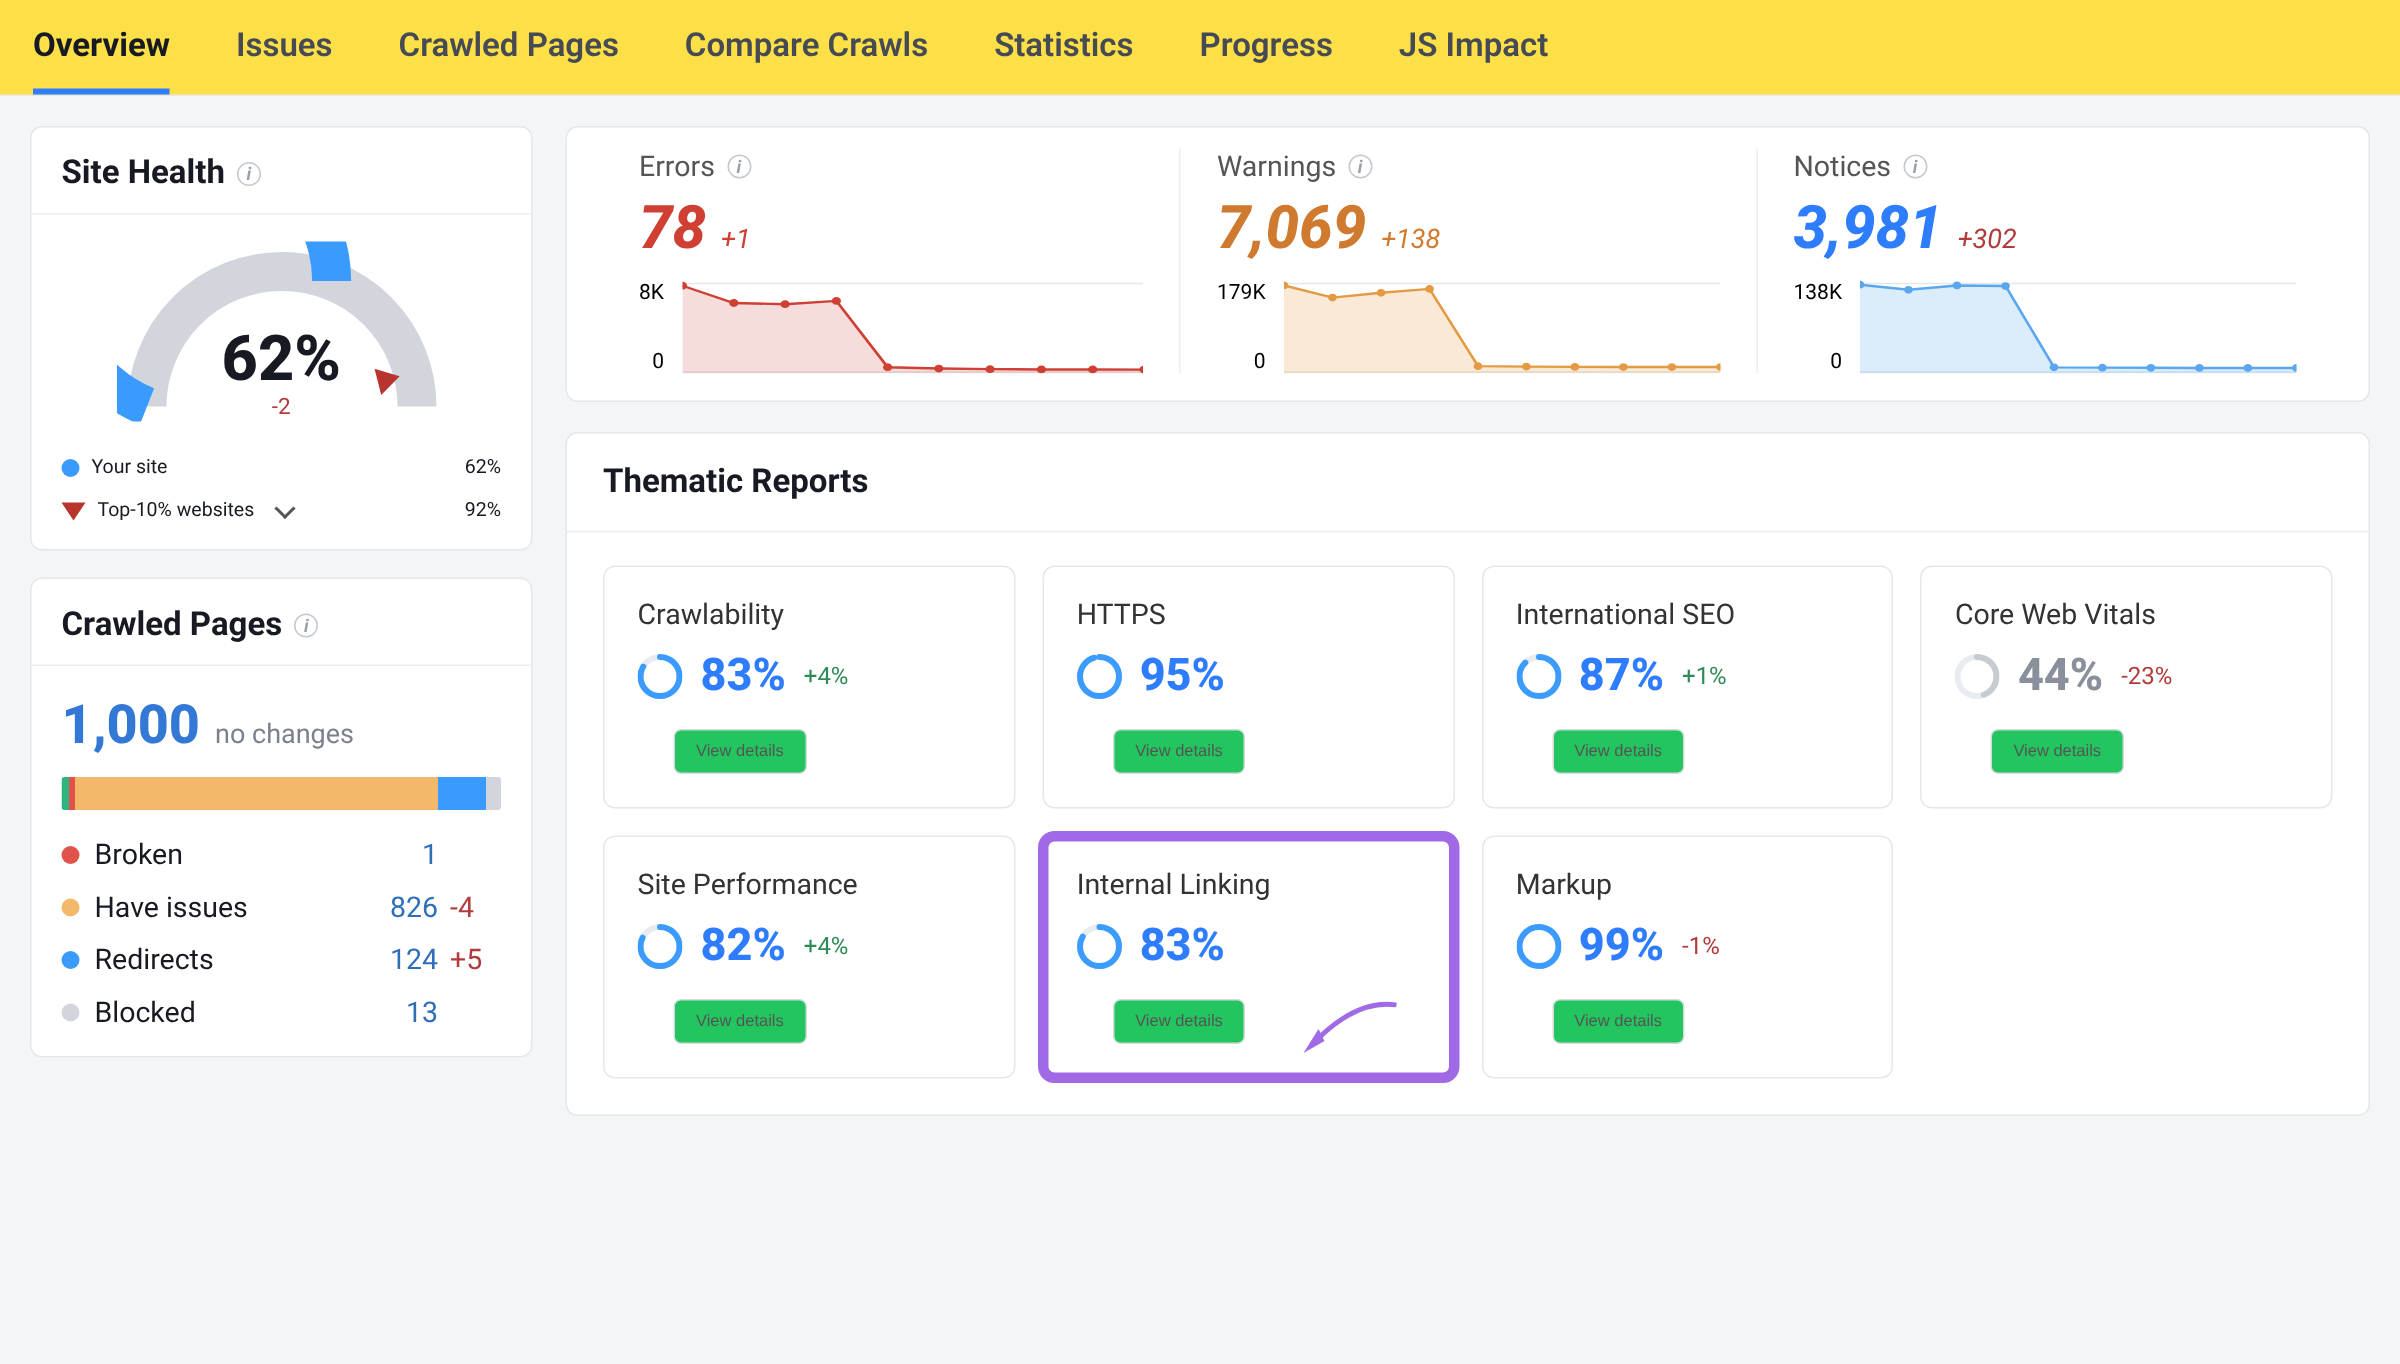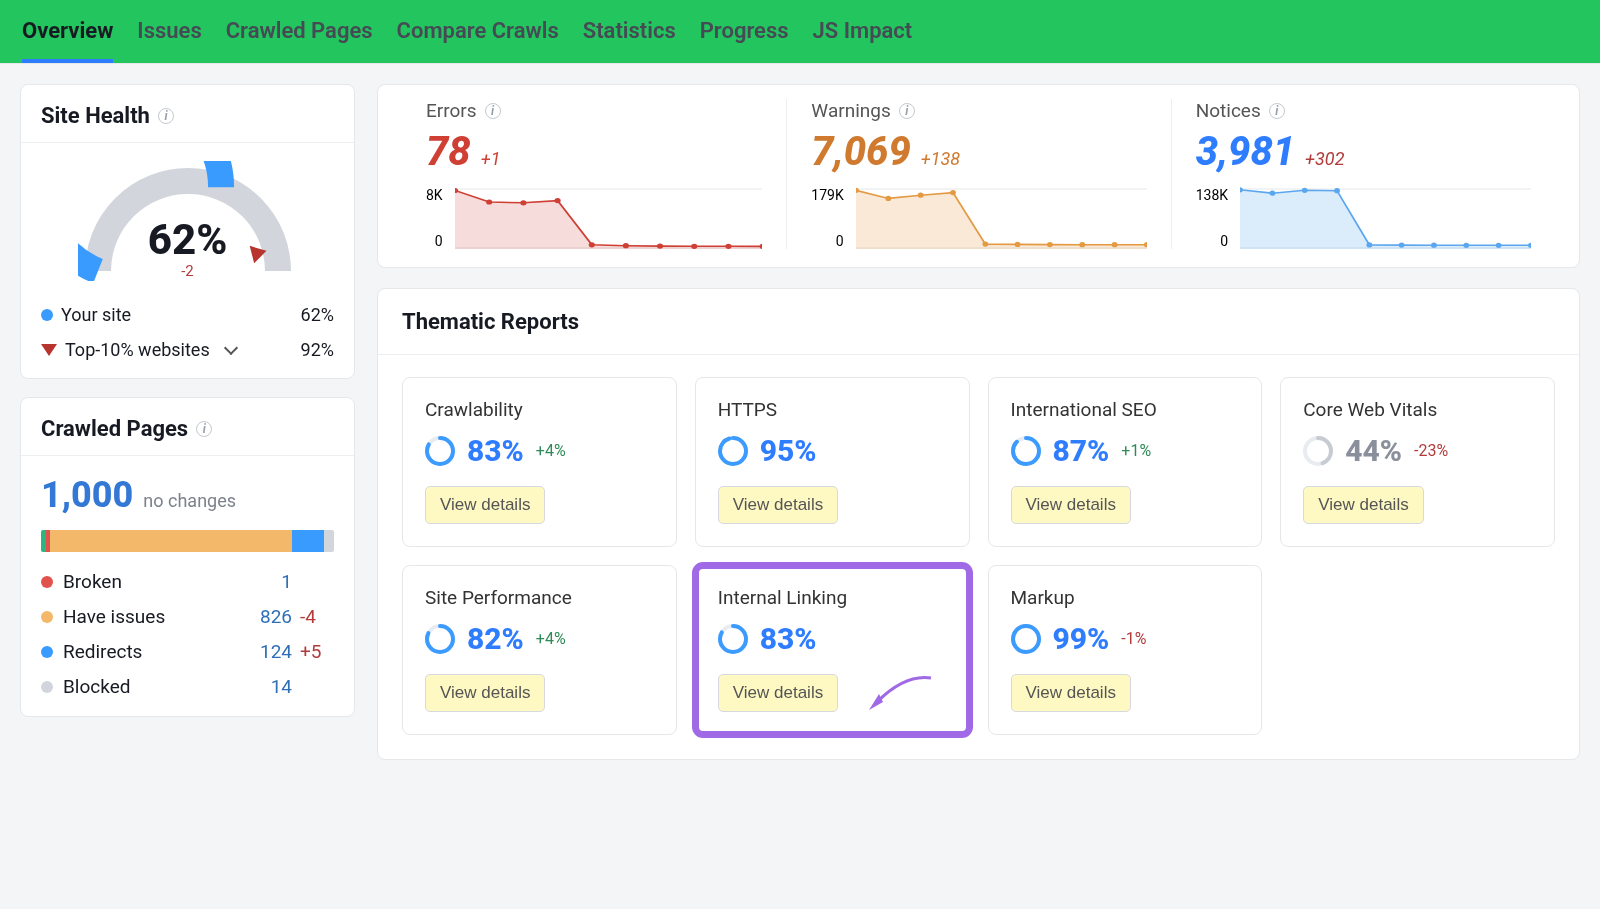--- a/index.html
+++ b/index.html
@@ -7,23 +7,23 @@
     font-family: -apple-system, BlinkMacSystemFont, "Segoe UI", Roboto, Helvetica, Arial, sans-serif;
     background: #f4f5f7;
     color: #171a22;
     font-size: 14px;
     width: 1600px;
   }
 
   
   .tabs {
     display: flex;
-    gap: 24px;
+    gap: 44px;
     padding: 0 22px;
-    background: #22c55e;
+    background: #fde047;
     border-bottom: 1px solid #e5e7eb;
   }
   .tab {
     padding: 18px 0 16px;
     font-size: 22px;
     font-weight: 600;
     color: #454a54;
     border-bottom: 4px solid transparent;
     cursor: pointer;
   }
@@ -63,21 +63,21 @@
     color: #9aa0aa; font-size: 12px; font-weight: 700; font-style: italic;
     border: 1.5px solid #c4c9d0;
   }
 
   
   .gauge-wrap { display: flex; flex-direction: column; align-items: center; }
   .gauge { width: 220px; height: 120px; }
   .gauge-val { font-size: 42px; font-weight: 800; margin-top: -66px; z-index: 1; }
   .gauge-delta { color: #b23b3b; font-size: 15px; margin-top: -2px; margin-bottom: 18px; }
   .sh-rows { display: flex; flex-direction: column; gap: 14px; margin-top: 6px; }
-  .sh-row { display: flex; align-items: center; font-size: 18px; }
+  .sh-row { display: flex; align-items: center; font-size: 13px; }
   .sh-row .lab { flex: 1; display: flex; align-items: center; gap: 8px; }
   .dot { width: 12px; height: 12px; border-radius: 50%; display: inline-block; }
   .tri-down {
     width: 0; height: 0; display: inline-block;
     border-left: 8px solid transparent;
     border-right: 8px solid transparent;
     border-top: 12px solid #b7352e;
   }
   .chev {
     display: inline-block; width: 10px; height: 10px;
@@ -146,26 +146,27 @@
   .report h3 { font-size: 19px; font-weight: 400; color: #333; margin-bottom: 12px; }
   .report .score { display: flex; align-items: center; gap: 12px; margin-bottom: 18px; }
   .donut { width: 30px; height: 30px; flex: 0 0 30px; }
   .score-val { font-size: 30px; font-weight: 800; color: #2f7dff; }
   .score-delta { font-size: 16px; }
   .score-delta.up { color: #2e8b57; }
   .score-delta.down { color: #b23b3b; }
   .btn {
     display: inline-block;
     padding: 8px 14px;
-    font-size: 17px;
+    font-size: 11px;
     color: #555;
-    background: #fef9c3;
+    background: #22c55e;
     border: 1px solid #d6d9df;
     border-radius: 5px;
     cursor: pointer;
+    margin-left: 24px;
   }
   .report.highlight {
     outline: 7px solid #a069e6;
     outline-offset: -4px;
     position: relative;
   }
   .arrow-annot {
     position: absolute;
     right: 34px;
     top: 106px;
@@ -267,21 +268,21 @@
                 <span>Redirects</span>
               </div>
               <div class="val">124</div>
               <div class="delta pos">+5</div>
             </div>
             <div class="cp-row">
               <div class="lab">
                 <span class="dot" style="background: rgb(210, 214, 220);"></span>
                 <span>Blocked</span>
               </div>
-              <div class="val">14</div>
+              <div class="val">13</div>
               <div class="delta "></div>
             </div>
           </div>
       </div>
     </div>
 
   </div>
 
   <div class="main">
 

